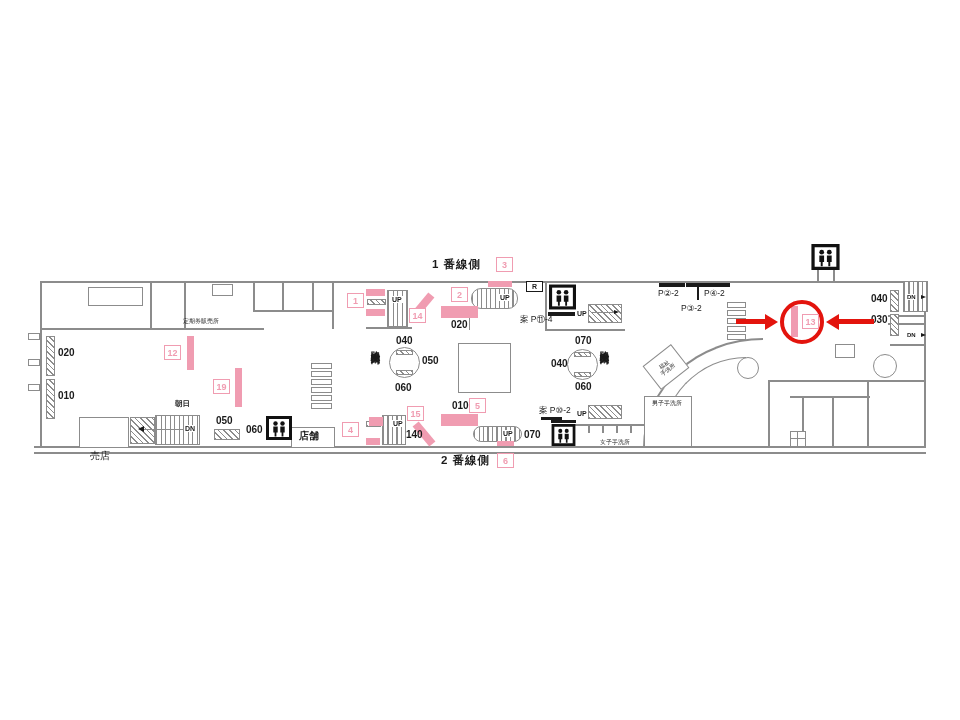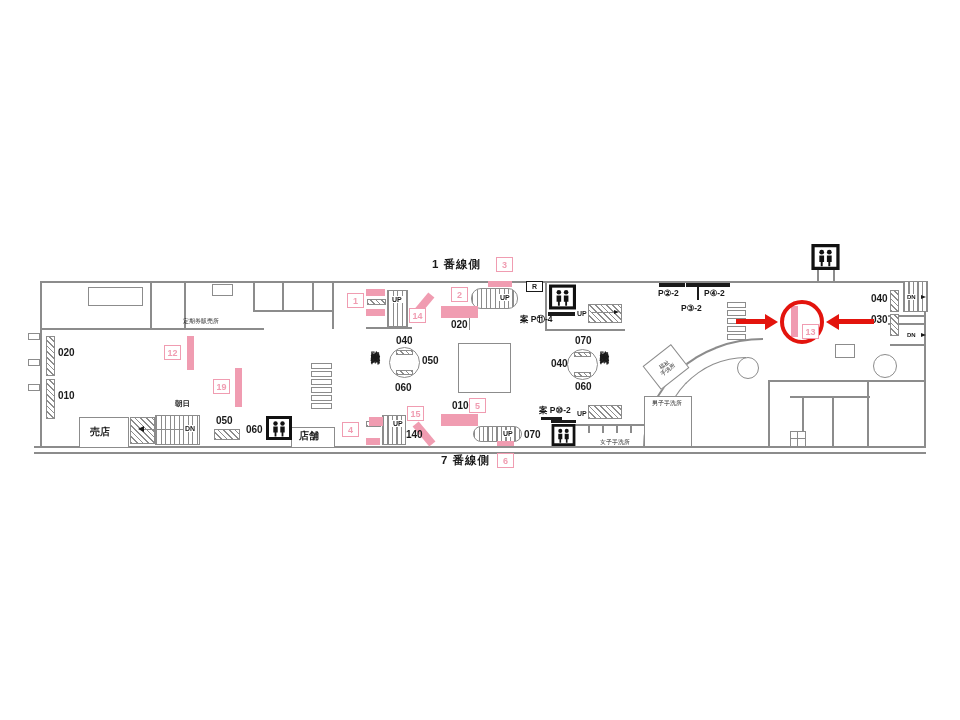--- a/index.html
+++ b/index.html
@@ -13,21 +13,21 @@
        border-top-left-radius:100% 100%;box-sizing:border-box;}
   .stripes-x{position:absolute;background:repeating-linear-gradient(90deg,var(--wall) 0 1.2px,#fff 1.2px 4.5px);
        border:1.5px solid var(--wall);box-sizing:border-box;}
   .hatch{position:absolute;background:repeating-linear-gradient(45deg,var(--wall) 0 1px,#fff 1px 4px);
        border:1.2px solid var(--wall);box-sizing:border-box;}
   .bar{position:absolute;background:var(--pink);z-index:2;}
   .blk{position:absolute;background:var(--ink);z-index:2;}
   .t{position:absolute;white-space:nowrap;z-index:3;line-height:1;}
   .n{font-size:10px;font-weight:bold;}
   .big{font-size:11.5px;font-weight:bold;letter-spacing:1px;}
-  .sign{font-size:8.5px;font-weight:bold;}
+  .sign{font-size:8.5px;font-weight:normal;}
   .dir{font-size:7px;font-weight:bold;background:#fff;padding:0 1px;}
   .tiny{font-size:6px;}
   .vtext{writing-mode:vertical-rl;text-orientation:upright;font-size:9.5px;font-weight:bold;letter-spacing:1px;}
   .marker{position:absolute;min-width:13px;height:13px;padding:0 1px;border:1.5px solid var(--pink);
        background:#fff;color:var(--pink);font-size:9px;font-weight:bold;display:flex;
        align-items:center;justify-content:center;z-index:3;box-sizing:content-box;}
   .ev{position:absolute;z-index:2;}
   .hl-circle{position:absolute;border:4px solid var(--red);border-radius:50%;box-sizing:border-box;z-index:4;}
   .shaft{position:absolute;background:var(--red);z-index:4;}
   .head-r{position:absolute;width:0;height:0;border-left:13px solid var(--red);
@@ -219,34 +219,34 @@
   <div class="bar" style="left:791px;top:306px;width:7px;height:31px"></div>
 
   <div class="marker" style="left:347px;top:293px">1</div>
   <div class="marker" style="left:451px;top:287px">2</div>
   <div class="marker" style="left:496px;top:257px">3</div>
   <div class="marker" style="left:342px;top:422px">4</div>
   <div class="marker" style="left:469px;top:398px">5</div>
   <div class="marker" style="left:497px;top:453px">6</div>
   <div class="marker" style="left:213px;top:379px">19</div>
   <div class="marker" style="left:164px;top:345px">12</div>
-  <div class="marker" style="left:802px;top:324px;z-index:5">13</div>
+  <div class="marker" style="left:802px;top:314px;z-index:5">13</div>
   <div class="marker" style="left:409px;top:308px">14</div>
   <div class="marker" style="left:407px;top:406px">15</div>
 
   <div class="hl-circle" style="left:780px;top:300px;width:44px;height:44px"></div>
   <div class="shaft" style="left:736px;top:319px;width:30px;height:5px"></div>
   <div class="head-r" style="left:765px;top:314px"></div>
   <div class="shaft" style="left:839px;top:319px;width:35px;height:5px"></div>
   <div class="head-l" style="left:826px;top:314px"></div>
 
   <div class="t big" style="left:432px;top:259px">1 番線側</div>
-  <div class="t big" style="left:441px;top:455px">7 番線側</div>
-
-  <div class="t" style="left:90px;top:427px;font-size:10px;font-weight:bold">売店</div>
+  <div class="t big" style="left:441px;top:455px">2 番線側</div>
+
+  <div class="t" style="left:90px;top:451px;font-size:10px;font-weight:normal">売店</div>
   <div class="t" style="left:299px;top:431px;font-size:10px;font-weight:bold">店舗</div>
   <div class="t" style="left:175px;top:400px;font-size:7.5px;font-weight:bold">朝日</div>
   <div class="t tiny" style="left:183px;top:318px">定期券販売所</div>
   <div class="t" style="left:600px;top:439px;font-size:6px">女子手洗所</div>
   <div class="t" style="left:652px;top:400px;font-size:6px">男子手洗所</div>
 
   <div class="t sign" style="left:520px;top:315px">案 P⑪-4</div>
   <div class="t sign" style="left:539px;top:406px">案 P⑩-2</div>
   <div class="t sign" style="left:658px;top:289px">P②-2</div>
   <div class="t sign" style="left:704px;top:289px">P④-2</div>

